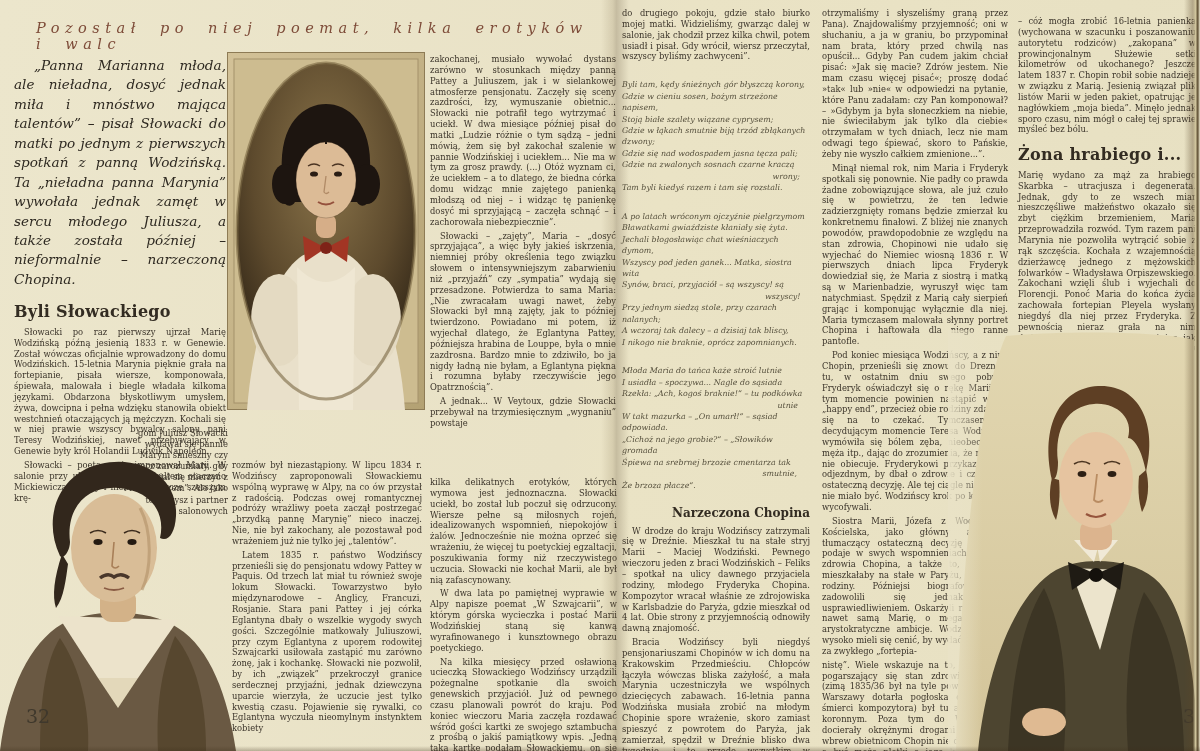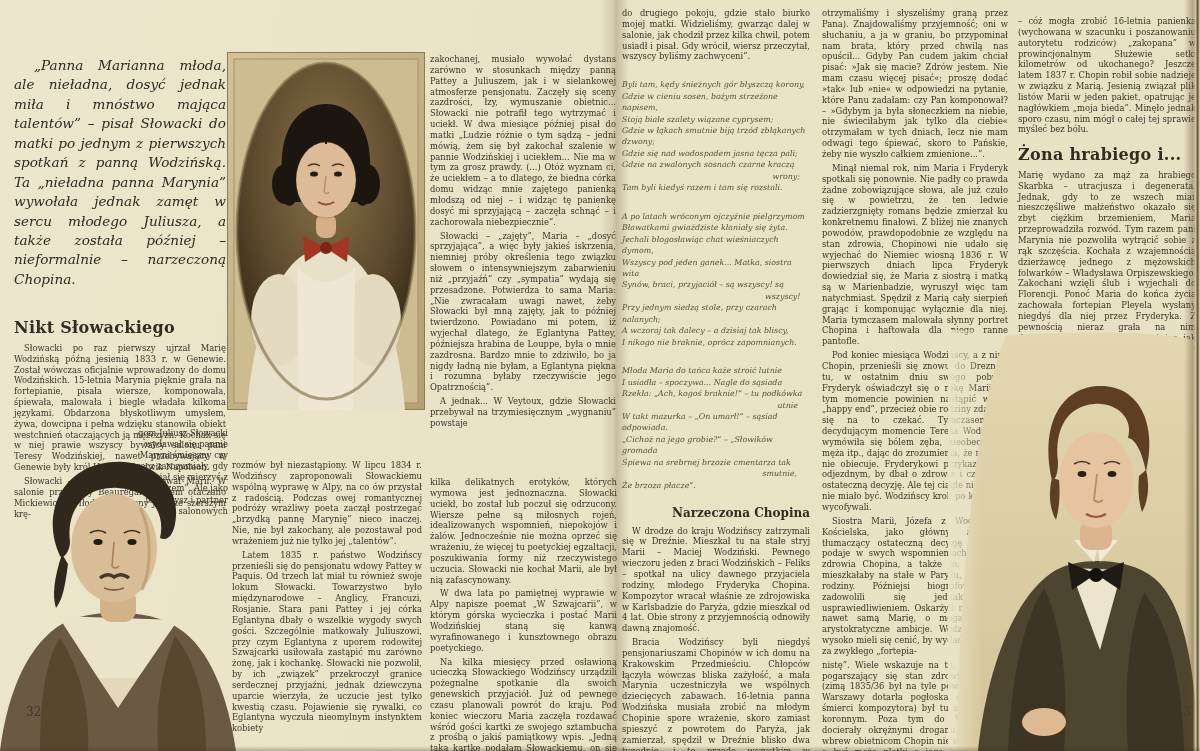--- a/index.html
+++ b/index.html
@@ -17,52 +17,53 @@
 
   .headline{position:absolute;left:36px;top:20px;width:575px;
     font-style:italic;font-size:14.5px;letter-spacing:5.5px;word-spacing:9px;color:#7d4b38;}
 
   .col{position:absolute;font-size:8.4px;line-height:1.29;text-align:justify;}
   .col p{margin:0 0 0 0;}
   .col p.para{margin-top:3px;}
   .col p.ind{text-indent:10px;}
 
   .lead-quote{font-style:italic;font-size:13.6px;line-height:1.43;color:#2e2921;
-    text-align:justify;text-indent:20px;margin-bottom:29px;}
+    text-align:justify;text-indent:20px;margin-bottom:13px;}
   .sec-heading{font-weight:bold;font-size:16px;text-align:left;color:#332c22;
     margin:10px 0 4px 0;letter-spacing:.3px;}
 
   .wrap-frag{position:absolute;left:116px;top:428px;width:112px;
     font-size:8.4px;line-height:1.32;text-align:right;color:#3a3329;}
 
   .big-title{position:absolute;left:226px;top:412px;width:392px;height:56px;
     font-style:italic;font-size:37px;text-align:center;color:#6d4335;letter-spacing:1px;}
 
   .verse{font-style:italic;font-size:7.9px;line-height:1.45;color:#56503d;
     white-space:pre-wrap;text-align:left;margin-top:17px;}
   .col4-heading{font-weight:bold;font-size:12px;text-align:right;color:#332c22;margin:15px 0 4px 0;}
 
   .byline{margin-top:13px;text-align:center;font-size:9.5px;letter-spacing:1.2px;color:#4a4336;}
 
-  .pagenum{position:absolute;font-size:12px;color:#3f382c;}
+  .pagenum{position:absolute;font-size:19px;color:#3f382c;}
   .pagenum.left{left:26px;top:705px;}
   .pagenum.right{left:1183px;top:705px;}
 
   .art{position:absolute;}
   .narrow-tail{margin-right:16px;}
 </style>
 </head>
 <body>
 
 <div class="spread">
 
+  <div class="headline">Pozostał po niej poemat, kilka erotyków i walc</div>
 
   <div class="col" style="left:14px;top:56px;width:212px;">
     <div class="lead-quote">„Panna Marianna młoda, ale nieładna, dosyć jednak miła i mnóstwo mająca talentów” – pisał Słowacki do matki po jednym z pierwszych spotkań z panną Wodzińską. Ta „nieładna panna Marynia” wywołała jednak zamęt w sercu młodego Juliusza, a także została później – nieformalnie – narzeczoną Chopina.</div>
-    <div class="sec-heading">Nikt Słowackiego</div>
+    <div class="sec-heading">Byli Słowackiego</div>
     <p class="ind">Słowacki po raz pierwszy ujrzał Marię Wodzińską późną jesienią 1833 r. w Genewie. Został wówczas oficjalnie wprowadzony do domu Wodzińskich. 15-letnia Marynia pięknie grała na fortepianie, pisała wiersze, komponowała, śpiewała, malowała i biegle władała kilkoma językami. Obdarzona błyskotliwym umysłem, żywa, dowcipna i pełna wdzięku stanowiła obiekt westchnień otaczających ją mężczyzn. Kochali się w niej prawie wszyscy bywalcy salonu pani Teresy Wodzińskiej, nawet przebywający w Genewie były król Holandii Ludwik Napoleon.</p>
     <p class="para ind">Słowacki – poeta – nie imponował Marii. W salonie przy ulicy Beauregard kultem otaczano Mickiewicza. Młody i nieznany jeszcze szerszym krę-</p>
   </div>
 
   <div class="wrap-frag">gom Juliusz Słowacki wydawał się pannie Maryni śmieszny czy wręcz zarozumiały, gdy „chciał się mierzyć z Mickiewiczem”. Ale jako towarzysz i partner salonowych</div>
 
   <svg class="art" style="left:227px;top:52px;" width="198" height="358" viewBox="0 0 198 358" role="img">
     <defs>
       <radialGradient id="ovalBg" cx="50%" cy="32%" r="75%">
         <stop offset="0%" stop-color="#8a744a"></stop>

